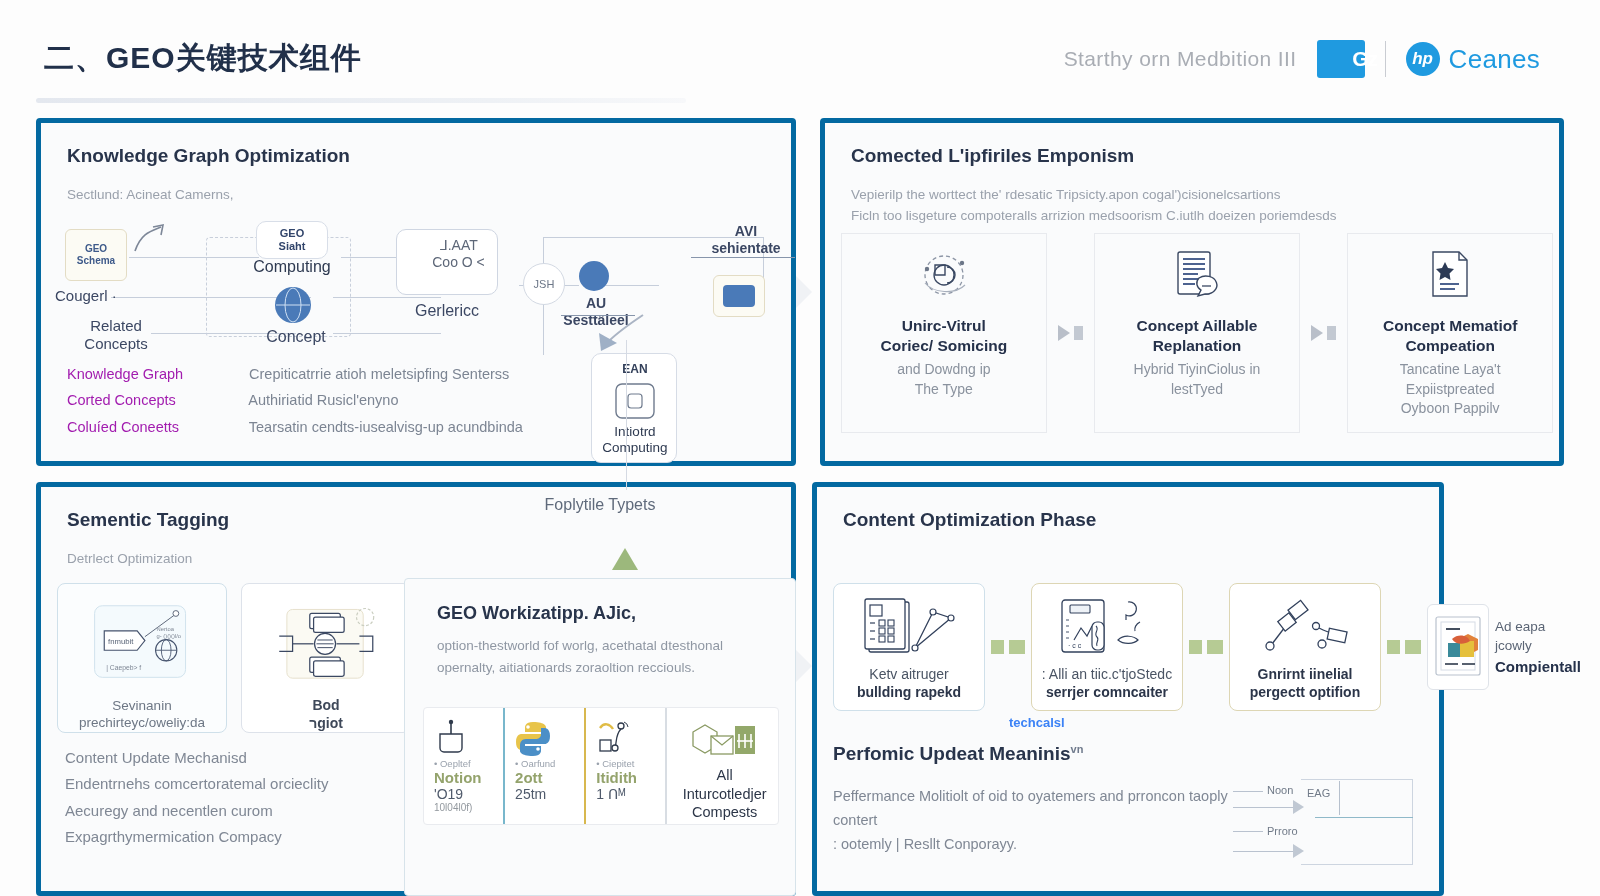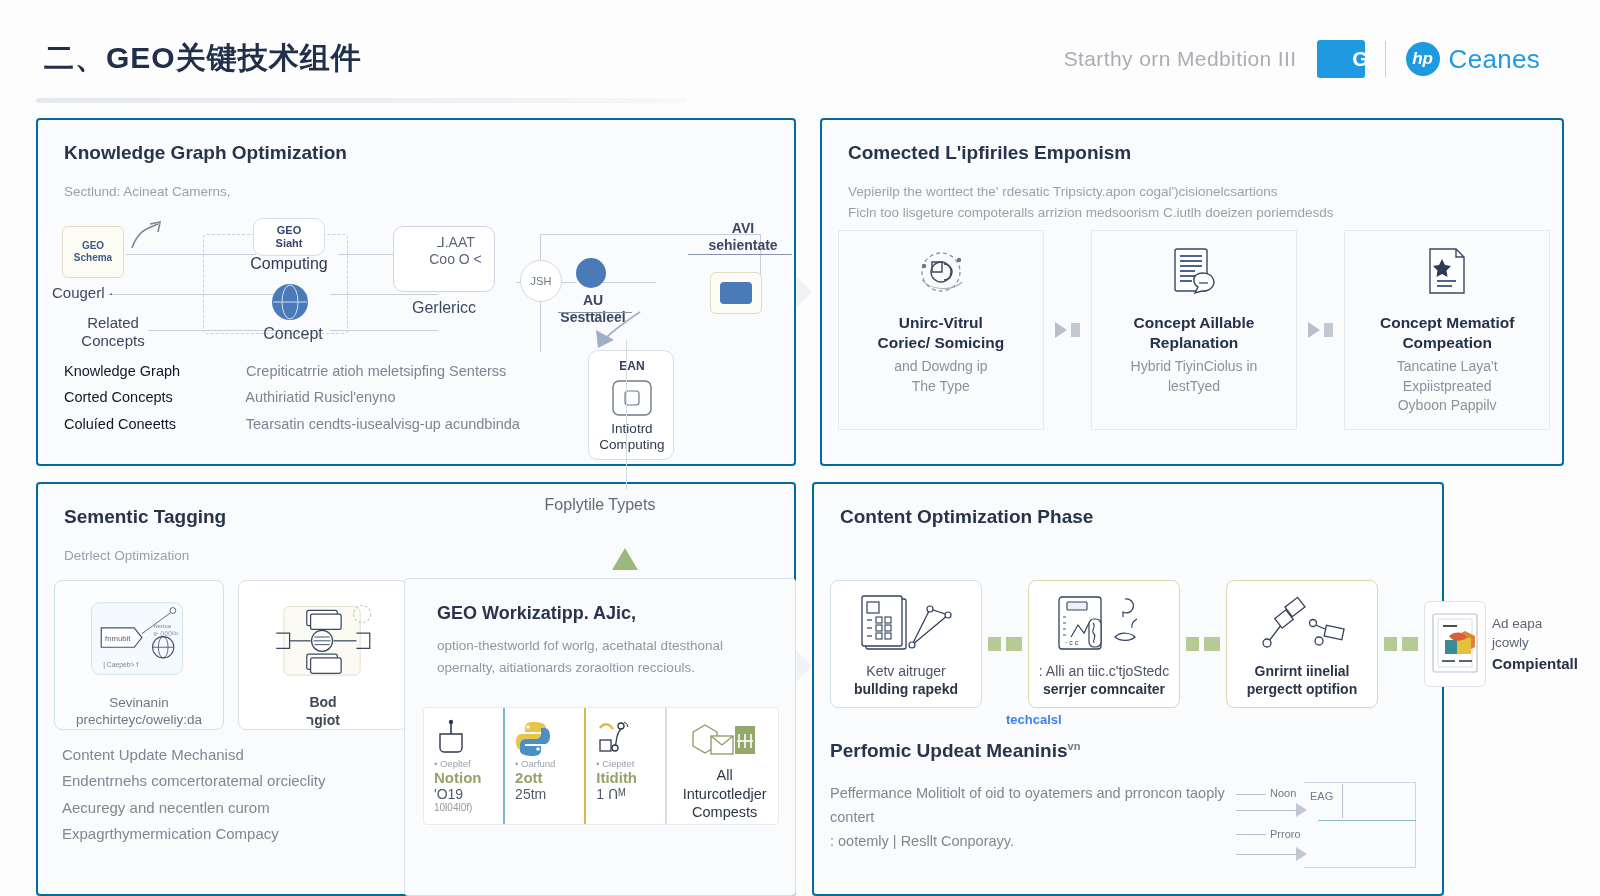--- a/index.html
+++ b/index.html
@@ -45,21 +45,21 @@
     width: 34px; height: 34px; border-radius: 50%; background: #1f9ae0;
     display: flex; align-items: center; justify-content: center;
     color: #fff; font-size: 17px; font-weight: 700; font-style: italic;
   }
   .logo-hp-text { font-size: 26px; color: #1f9ae0; letter-spacing: .3px; }
 
   
   .panel {
     position: absolute;
     background: #fafbfc;
-    border: 2px solid #0369a1;
+    border: 5px solid #0369a1;
     border-radius: 4px;
   }
   .panel-title { font-size: 19px; font-weight: 600; color: #28344b; }
   .panel-sub { font-size: 13.5px; color: #9aa1ac; line-height: 1.55; font-weight: 400; }
 
   #panel-kg    { left: 36px;  top: 118px; width: 760px; height: 348px; }
   #panel-conn  { left: 820px; top: 118px; width: 744px; height: 348px; }
   #panel-sem   { left: 36px;  top: 482px; width: 760px; height: 414px; }
   #panel-cont  { left: 812px; top: 482px; width: 632px; height: 414px; }
 
@@ -95,21 +95,21 @@
   .circle-ring {
     position: absolute; border-radius: 50%; border: 1px solid #d3d9e3; background: #fff;
     display: flex; align-items: center; justify-content: center;
     font-size: 11px; color: #6b7687;
   }
   .hline { position: absolute; height: 1px; background: #c6cedb; }
   .vline { position: absolute; width: 1px; background: #c6cedb; }
 
   .kg-text-block { position: absolute; left: 26px; top: 238px; font-size: 14.5px; color: #7c8593; line-height: 1.82; }
   .kg-text-block .row { white-space: nowrap; }
-  .kg-text-block .row span.c1 { display:inline-block; min-width: 178px; color:#0f172a; }
+  .kg-text-block .row span.c1 { display:inline-block; min-width: 178px; color:#a21caf; }
 
   
   .step-row { position: absolute; left: 16px; top: 110px; width: 712px; display: flex; align-items: stretch; gap: 0; }
   .step-card {
     width: 208px; height: 200px; background: #fafbfc;
     border: 1px solid #e8eaee; border-radius: 0;
     display: flex; flex-direction: column; align-items: center; padding-top: 12px;
   }
   .step-card .icon { height: 62px; display:flex; align-items:center; justify-content:center; }
   .step-title { font-size: 15.5px; font-weight: 700; color: #25314a; text-align: center; line-height: 1.3; margin-top: 8px; }

